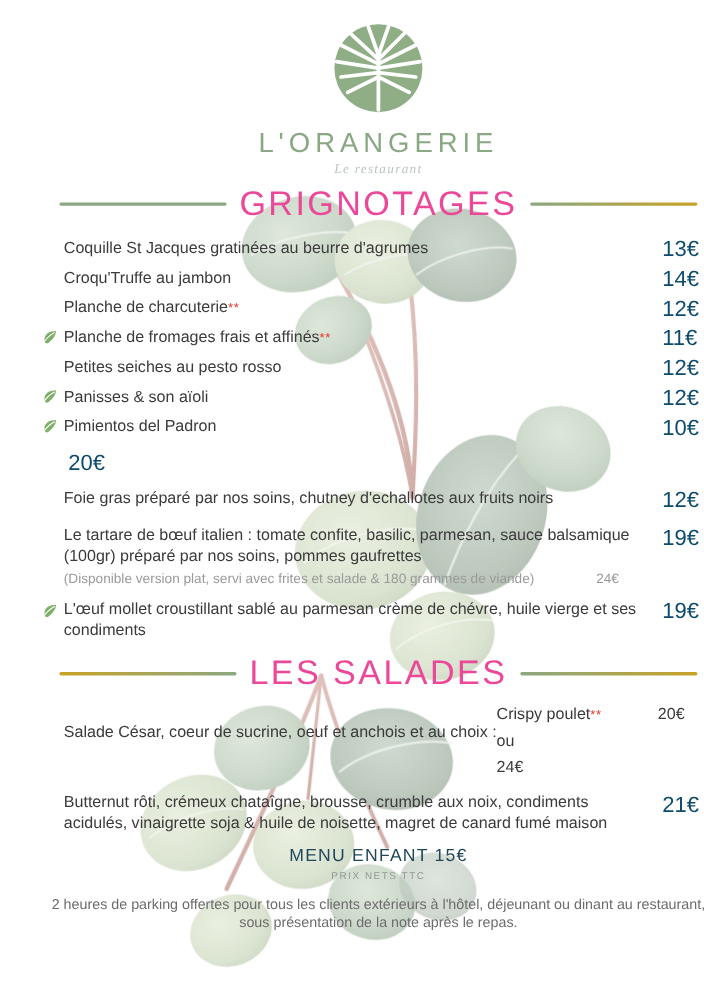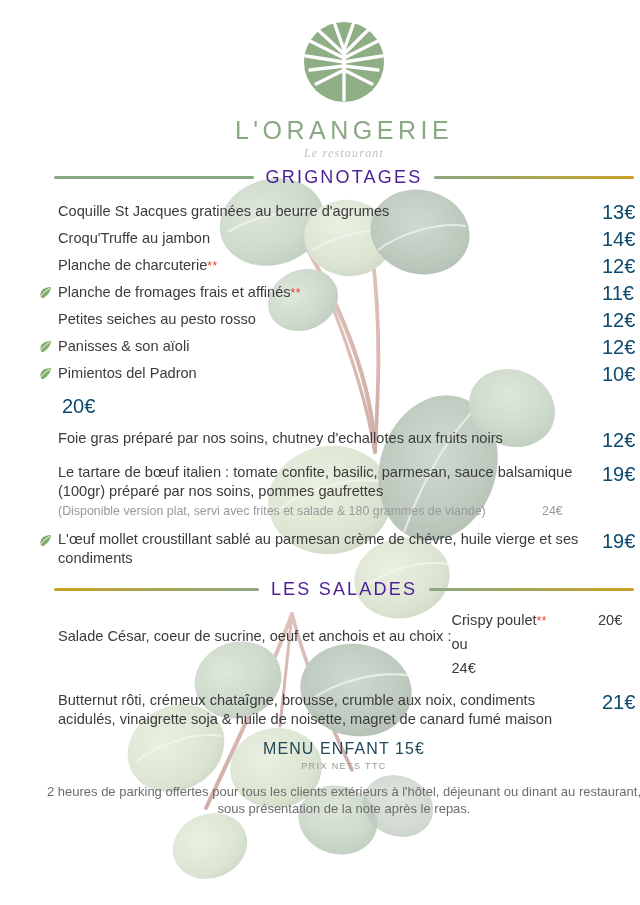--- a/index.html
+++ b/index.html
@@ -28,21 +28,21 @@
     font-style:italic; margin-top:1px; font-family:"Liberation Serif", serif;
   }
 
   
   .sec-head{
     display:flex; align-items:center; gap:12px;
     padding:0 30px; margin-top:6px;
   }
   .sec-line{ height:3px; flex:1 1 auto; border-radius:2px; }
   .sec-title{
-    font-size:18px; letter-spacing:2.2px; color:#4c1d95;
+    font-size:31px; letter-spacing:2.2px; color:#ec4899;
     white-space:nowrap; font-weight:400;
     font-family:"Liberation Sans", sans-serif;
   }
 
   
   .items{ padding:0 14px 0 14px; }
   .row{
     display:flex; align-items:flex-start;
     padding:0 0 0 0;
   }

